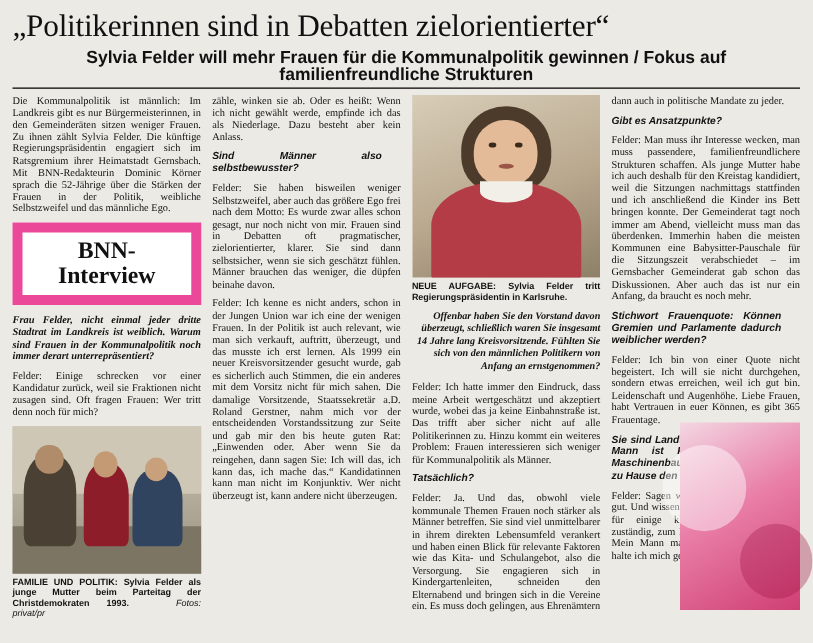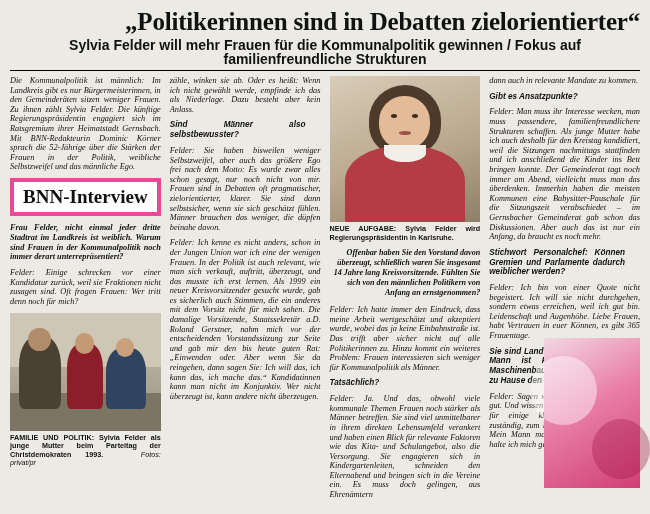--- a/index.html
+++ b/index.html
@@ -16,23 +16,23 @@
   }
   .page {
     position: relative;
     width: 650px;
     height: 514px;
     box-sizing: border-box;
     padding: 6px 10px 4px 10px;
     background: #eceae4;
   }
   .headline {
-    text-align: right;
+    text-align: left;
     font-family: "Liberation Serif", serif;
-    font-weight: bold;
+    font-weight: normal;
     font-size: 25px;
     line-height: 27px;
     letter-spacing: -0.2px;
     margin: 2px 0 3px 0;
   }
   .subhead {
     text-align: center;
     font-family: "Liberation Sans", sans-serif;
     font-weight: bold;
     font-size: 14px;
@@ -50,24 +50,23 @@
   }
   .col {
     width: 153px;
     font-size: 8.3px;
     line-height: 9.6px;
     text-align: justify;
     position: relative;
   }
   .col p {
     margin: 0 0 6px 0;
-    font-style: italic;
   }
   .bnn-box {
-    border: 4px solid #ec4899;
+    border: 8px solid #ec4899;
     padding: 5px 6px;
     margin: 6px 0 7px 0;
     background: #fff;
   }
   .bnn-box .title {
     font-family: "Liberation Serif", serif;
     font-weight: bold;
     font-size: 19px;
     line-height: 20px;
     text-align: center;
@@ -261,34 +260,34 @@
         <div class="pp-bg"></div>
         <div class="pp-hair"></div>
         <div class="pp-face"></div>
         <div class="pp-eye-l"></div>
         <div class="pp-eye-r"></div>
         <div class="pp-mouth"></div>
         <div class="pp-body"></div>
         <div class="pp-collar"></div>
       </div>
       <div class="caption">
-        <span class="lead">NEUE AUFGABE:</span><span> Sylvia Felder wird Regierungspräsidentin in Karlsruhe.</span>
+        <span class="lead">NEUE AUFGABE:</span><span> Sylvia Felder tritt Regierungspräsidentin in Karlsruhe.</span>
       </div>
 
       <div class="pullquote">Offenbar haben Sie den Vorstand davon überzeugt, schließlich waren Sie insgesamt 14 Jahre lang Kreisvorsitzende. Fühlten Sie sich von den männlichen Politikern von Anfang an ernstgenommen?</div>
       <p>Felder: Ich hatte immer den Eindruck, dass meine Arbeit wertgeschätzt und akzeptiert wurde, wobei das ja keine Einbahnstraße ist. Das trifft aber sicher nicht auf alle Politikerinnen zu. Hinzu kommt ein weiteres Problem: Frauen interessieren sich weniger für Kommunalpolitik als Männer.</p>
       <div class="boldq">Tatsächlich?</div>
       <p>Felder: Ja. Und das, obwohl viele kommunale Themen Frauen noch stärker als Männer betreffen. Sie sind viel unmittelbarer in ihrem direkten Lebensumfeld verankert und haben einen Blick für relevante Faktoren wie das Kita- und Schulangebot, also die Versorgung. Sie engagieren sich in Kindergartenleiten, schneiden den Elternabend und bringen sich in die Vereine ein. Es muss doch gelingen, aus Ehrenämtern</p>
     </div>
 
     <div class="col col4-wrap">
-      <p>dann auch in relevante Mandate zu kommen.</p>
+      <p>dann auch in politische Mandate zu jeder.</p>
       <div class="boldq">Gibt es Ansatzpunkte?</div>
       <p>Felder: Man muss ihr Interesse wecken, man muss passendere, familienfreundlichere Strukturen schaffen. Als junge Mutter habe ich auch deshalb für den Kreistag kandidiert, weil die Sitzungen nachmittags stattfinden und ich anschließend die Kinder ins Bett bringen konnte. Der Gemeinderat tagt noch immer am Abend, vielleicht muss man das überdenken. Immerhin haben die meisten Kommunen eine Babysitter-Pauschale für die Sitzungszeit verabschiedet – im Gernsbacher Gemeinderat gab schon das Diskussionen. Aber auch das ist nur ein Anfang, da braucht es noch mehr.</p>
-      <div class="boldq">Stichwort Personalchef: Können Gremien und Parlamente dadurch weiblicher werden?</div>
+      <div class="boldq">Stichwort Frauenquote: Können Gremien und Parlamente dadurch weiblicher werden?</div>
       <p>Felder: Ich bin von einer Quote nicht begeistert. Ich will sie nicht durchgehen, sondern etwas erreichen, weil ich gut bin. Leidenschaft und Augenhöhe. Liebe Frauen, habt Vertrauen in euer Können, es gibt 365 Frauentage.</p>
       <div class="boldq">Sie sind Landtagsabgeordnete, Ihr Mann ist Personalchef eines Maschinenbaukonzerns. Wer gibt zu Hause den Ton an?</div>
       <p>Felder: Sagen wir es so: Wir ergänzen uns gut. Und wissen Sie was? Ich bin tatsächlich für einige klassische Männerhaushalte zuständig, zum Beispiel Handwerksarbeiten. Mein Mann macht lieber den Garten, da halte ich mich gern raus.</p>
 
       <div class="pink-photo">
         <div class="blob1"></div>
         <div class="blob2"></div>
       </div>
     </div>
 

